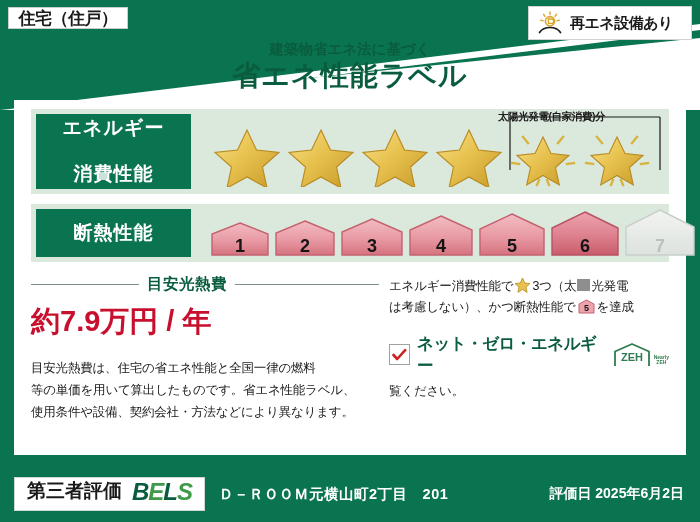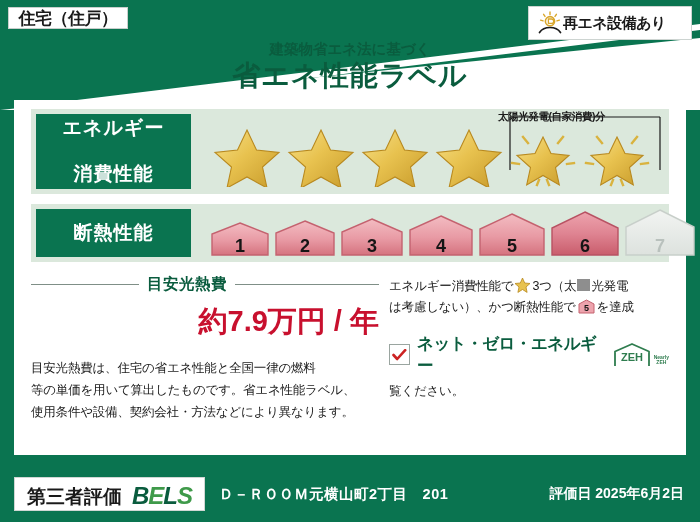--- a/index.html
+++ b/index.html
@@ -20,21 +20,21 @@
     background:#ffffff;border:1px solid #c9cfcc;
     display:flex;align-items:center;justify-content:center;
     font-size:17px;font-weight:bold;color:#1a1a1a;letter-spacing:-0.5px;
     box-sizing:border-box;z-index:6;
   }
   
   .renew-badge{
     position:absolute;right:8px;top:6px;
     height:34px;min-width:164px;
     background:#ffffff;border:1px solid #cdd4d1;
-    display:flex;align-items:center;
+    display:flex;align-items:center;gap:7px;
     padding:0 10px 0 8px;box-sizing:border-box;z-index:6;
   }
   .renew-badge .txt{font-size:15px;font-weight:bold;color:#1a1a1a;letter-spacing:-0.5px;}
   
   .wedge{
     position:absolute;left:0;top:0;width:700px;height:110px;z-index:1;
   }
   
   .title-wrap{
     position:absolute;left:0;right:0;top:40px;z-index:5;
@@ -104,21 +104,21 @@
   }
   .lower-left{width:348px;position:relative;}
   .lower-right{flex:1;position:relative;padding-left:10px;box-sizing:border-box;}
   .cost-head{
     display:flex;align-items:center;gap:8px;margin-top:2px;
   }
   .cost-head .rule{flex:1;height:1px;background:#7f8f87;}
   .cost-head .rule.short{max-width:108px;}
   .cost-head .ch-txt{font-size:15.5px;font-weight:bold;color:#0a5c3e;letter-spacing:0.5px;}
   .cost-value{
-    text-align:right;font-size:29px;font-weight:bold;color:#c8102e;
+    text-align:left;font-size:29px;font-weight:bold;color:#c8102e;
     margin-top:7px;letter-spacing:0px;
   }
   .cost-note{
     margin-top:16px;font-size:12.5px;color:#1a1a1a;line-height:1.75;
     letter-spacing:-0.2px;
   }
   
   .zeh-block{margin-top:0;}
   .zeh-head{display:flex;align-items:center;gap:7px;}
   .chk-box{
@@ -145,21 +145,21 @@
     font-size:5px;line-height:1.05;color:#2f7d4f;font-weight:bold;
     text-align:center;padding-bottom:2px;
   }
   
   .footer{
     position:absolute;left:0;right:0;bottom:0;height:56px;
     z-index:5;display:flex;align-items:center;
   }
   .bels-plate{
     margin-left:14px;height:34px;background:#ffffff;border:1px solid #d0d7d4;
-    display:flex;align-items:flex-end;padding:0 12px;box-sizing:border-box;
+    display:flex;align-items:flex-start;padding:0 12px;box-sizing:border-box;
   }
   .bels-jp{font-size:19px;font-weight:bold;color:#1a1a1a;letter-spacing:0px;}
   .bels-logo{margin-left:10px;font-size:24px;font-weight:bold;letter-spacing:-1px;font-style:italic;}
   .bels-logo .d{color:#0a5c3e;}
   .bels-logo .l{color:#3f9a4a;}
   .addr{
     margin-left:14px;color:#ffffff;font-size:14.5px;font-weight:bold;letter-spacing:0.5px;
   }
   .eval-date{
     position:absolute;right:16px;color:#ffffff;font-size:14px;font-weight:bold;

